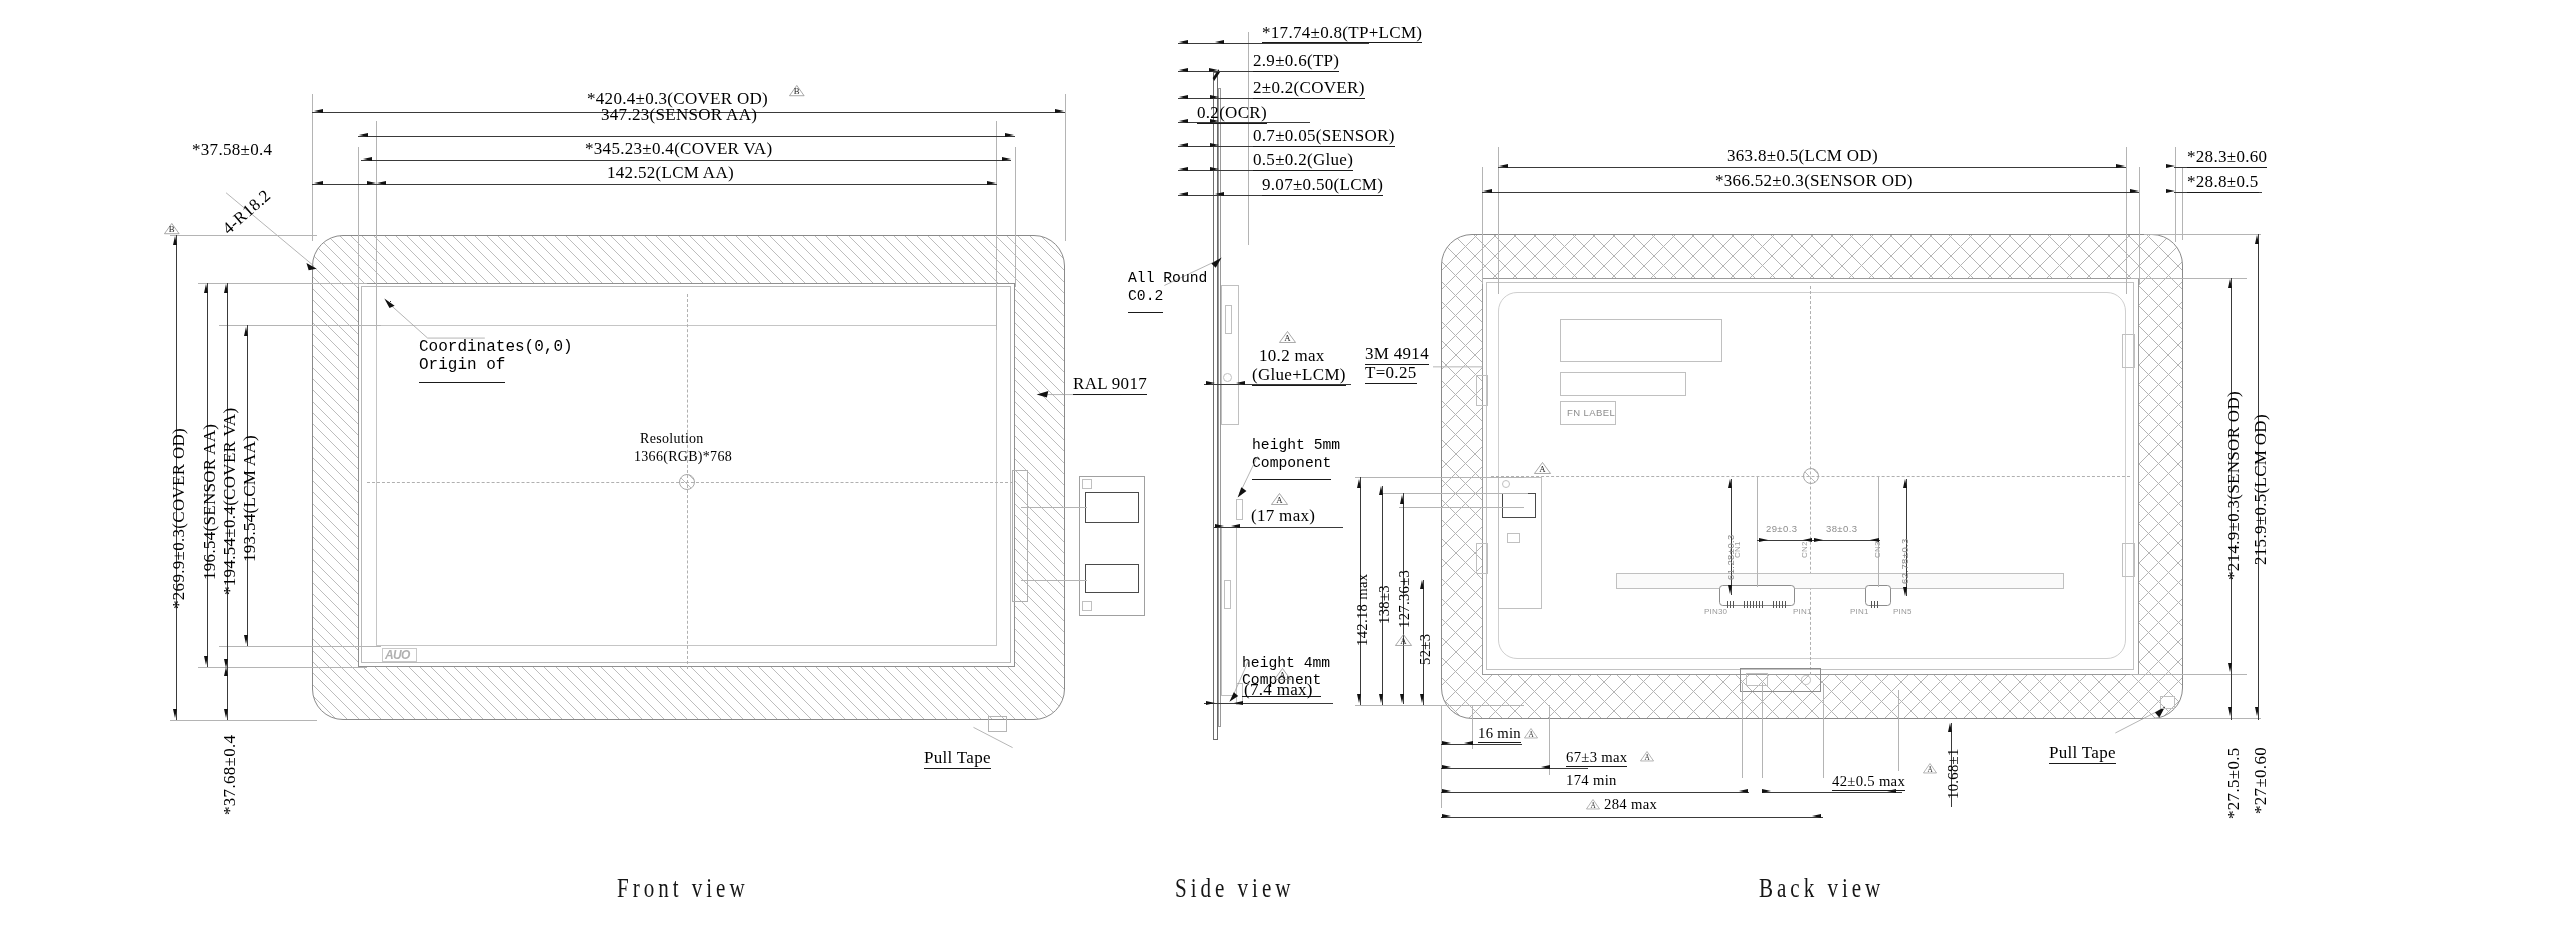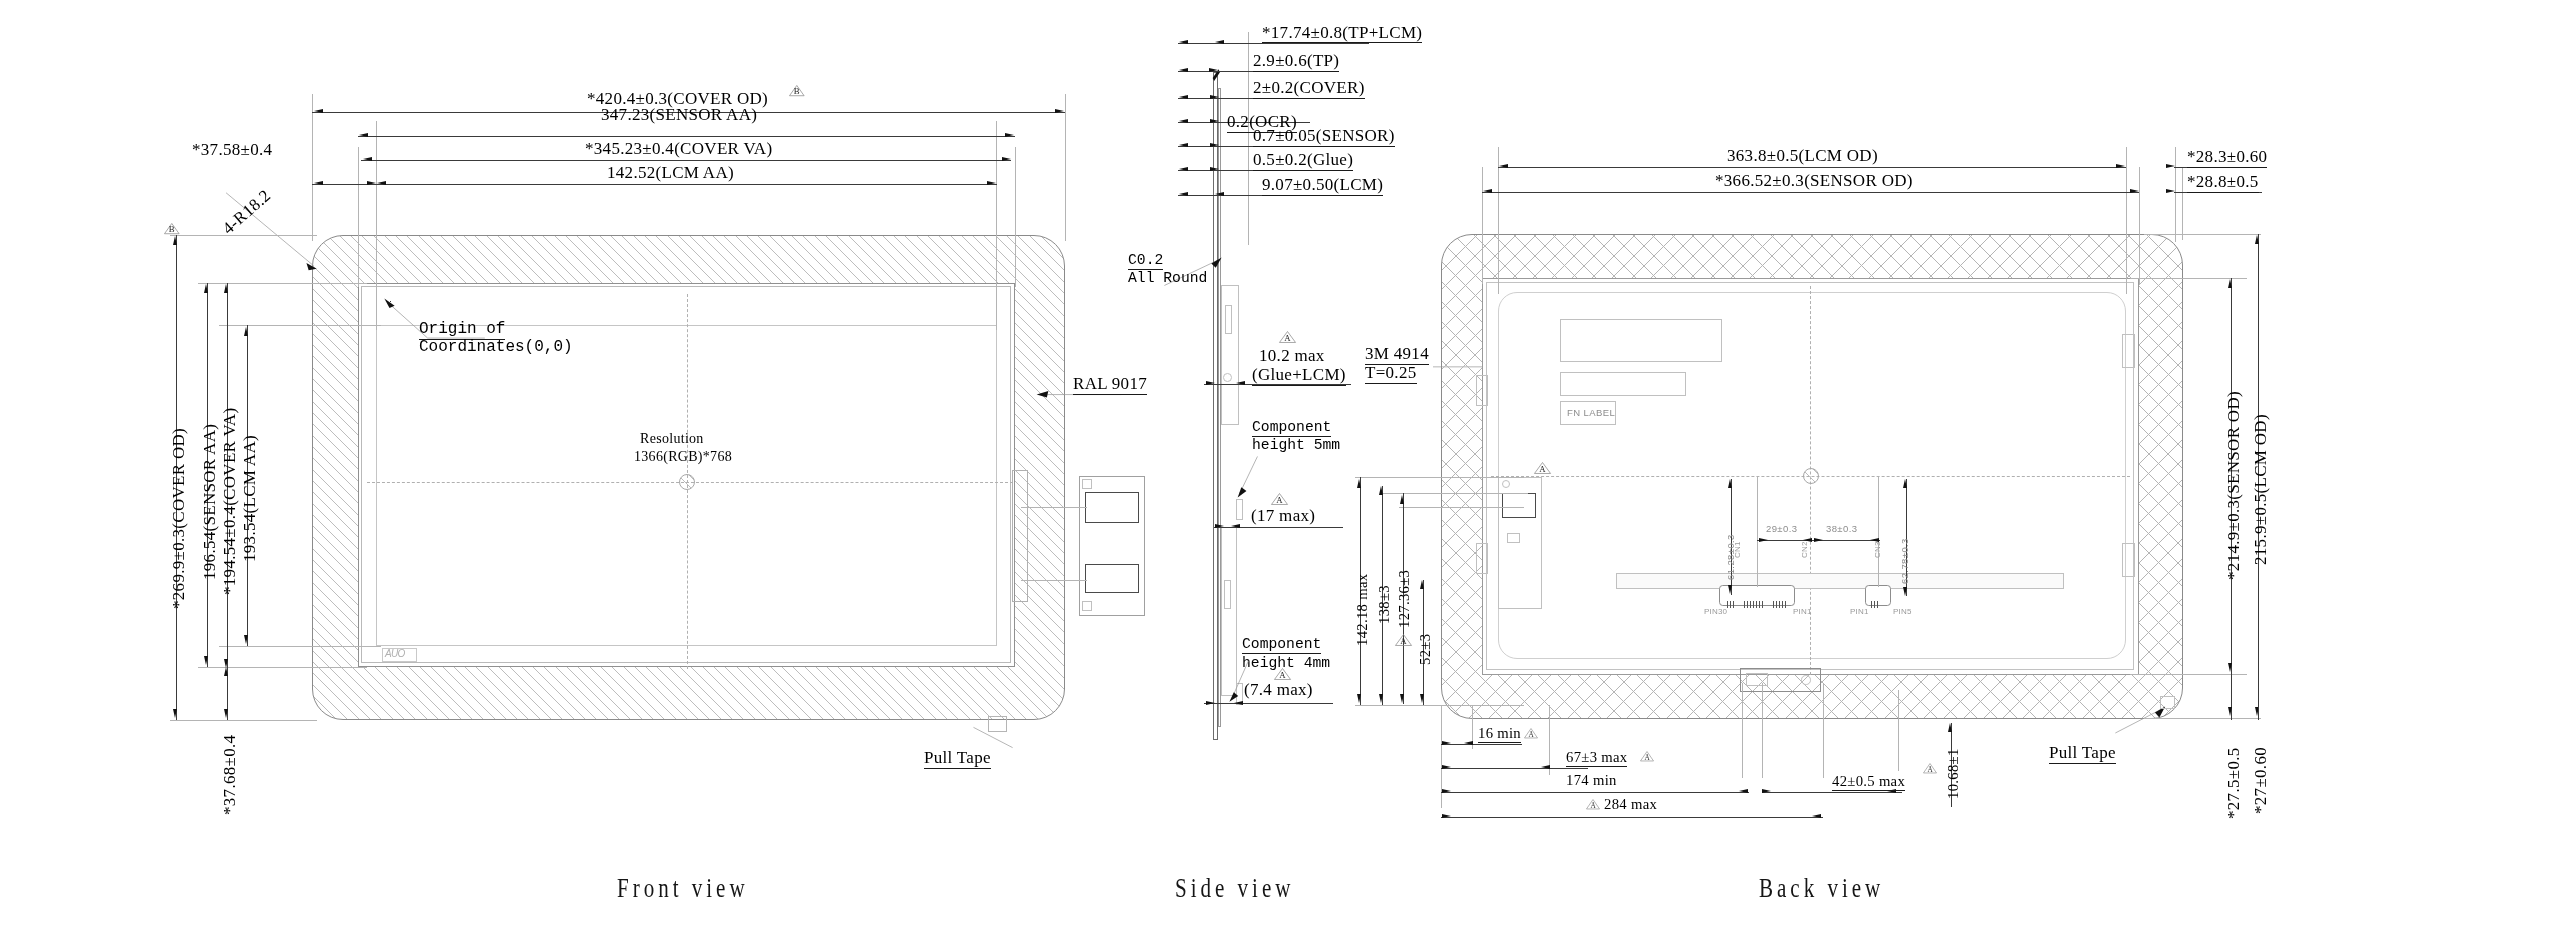--- a/index.html
+++ b/index.html
@@ -8,21 +8,21 @@
     width:2576px;height:944px;position:relative;overflow:hidden;
     font-family:"Liberation Serif",serif;color:#000;
   }
   .stage{position:absolute;left:0;top:0;width:2576px;height:944px;}
 
   
   .t{position:absolute;white-space:pre;line-height:1.05;}
   .dim{font-family:"Liberation Serif",serif;font-size:17px;letter-spacing:0.3px;}
   .dim-u{border-bottom:0.7px solid #1a1a1a;padding-bottom:0.7px;}
   .mono{font-family:"Liberation Mono",monospace;font-size:16px;}
-  .mono-u{border-bottom:0.7px solid #1a1a1a;padding-bottom:1px;}
+  .mono-u{border-bottom:0.7px solid #1a1a1a;padding-bottom:8px;margin-top:36px;}
   .tiny{font-family:"Liberation Sans",sans-serif;font-size:9.5px;color:#8d8d8d;letter-spacing:0.4px;}
   .tiny2{font-family:"Liberation Sans",sans-serif;font-size:8px;color:#9a9a9a;letter-spacing:0.2px;}
   .vtitle{
     font-family:"Liberation Serif",serif;font-size:27px;letter-spacing:5.1px;
     transform:scaleX(.78);transform-origin:left center;color:#151515;
   }
   .rot90{transform:rotate(-90deg);transform-origin:left top;}
   .rotd{transform:rotate(-41deg);transform-origin:left bottom;}
 
   
@@ -67,21 +67,21 @@
   <div>
 
     <div class="box hatch45" style="left:312px;top:235px;width:753px;height:485px;border:0.7px solid #8a8a8a;border-radius:31px;"></div>
 
     <div class="box" style="left:358px;top:283px;width:657px;height:384px;border:0.7px solid #909090;background:#fff;"></div>
     <div class="box" style="left:361px;top:286px;width:650px;height:377px;border:0.7px solid #b9b9b9;background:#fff;"></div>
 
     <div class="box" style="left:376px;top:325px;width:621px;height:321px;border:0.7px solid #c5c5c5;background:#fff;"></div>
 
     <div class="box" style="left:382px;top:648px;width:35px;height:14px;border:0.7px solid #c9c9c9;"></div>
-    <div class="t" style="left:385px;top:649px;font-family:'Liberation Sans',sans-serif;font-size:10px;color:#b0b0b0;letter-spacing:-0.7px;font-style:italic;font-weight:normal;">AUO</div>
+    <div class="t" style="left:385px;top:649px;font-family:'Liberation Sans',sans-serif;font-size:12px;color:#b0b0b0;letter-spacing:-0.7px;font-style:italic;font-weight:bold;">AUO</div>
 
     <div class="cl-v" style="left:687px;top:294px;height:375px;"></div>
     <div class="cl-h" style="left:367px;top:482px;width:646px;"></div>
 
     <div class="box hatch45" style="left:679px;top:474px;width:16px;height:16px;border:0.7px solid #a8a8a8;border-radius:50%;"></div>
 
     <div class="t dim" style="left:640px;top:432px;font-size:14px;">Resolution</div>
     <div class="t dim" style="left:634px;top:450px;font-size:14px;">1366(RGB)*768</div>
 
     <div class="ln dk" style="left:390px;top:301px;width:0.7px;height:0.7px;"></div>
@@ -234,21 +234,21 @@
     <div class="t dim dim-u" style="left:1253px;top:52px;">2.9±0.6(TP)</div>
 
     <div class="ln h dk" style="left:1178px;top:98px;width:156px;"></div>
     <div class="ar ar-l" style="left:1179px;top:95px;"></div>
     <div class="ar ar-r" style="left:1210px;top:95px;"></div>
     <div class="t dim dim-u" style="left:1253px;top:79px;">2±0.2(COVER)</div>
 
     <div class="ln h dk" style="left:1178px;top:122px;width:132px;"></div>
     <div class="ar ar-l" style="left:1179px;top:119px;"></div>
     <div class="ar ar-r" style="left:1210px;top:119px;"></div>
-    <div class="t dim dim-u" style="left:1227px;top:104px;margin-top:9px;">0.2(OCR)</div>
+    <div class="t dim dim-u" style="left:1197px;top:104px;">0.2(OCR)</div>
 
     <div class="ln h dk" style="left:1178px;top:146px;width:184px;"></div>
     <div class="ar ar-l" style="left:1179px;top:143px;"></div>
     <div class="ar ar-r" style="left:1210px;top:143px;"></div>
     <div class="t dim dim-u" style="left:1253px;top:127px;">0.7±0.05(SENSOR)</div>
 
     <div class="ln h dk" style="left:1178px;top:170px;width:167px;"></div>
     <div class="ar ar-l" style="left:1179px;top:167px;"></div>
     <div class="ar ar-r" style="left:1210px;top:167px;"></div>
     <div class="t dim dim-u" style="left:1253px;top:151px;">0.5±0.2(Glue)</div>

